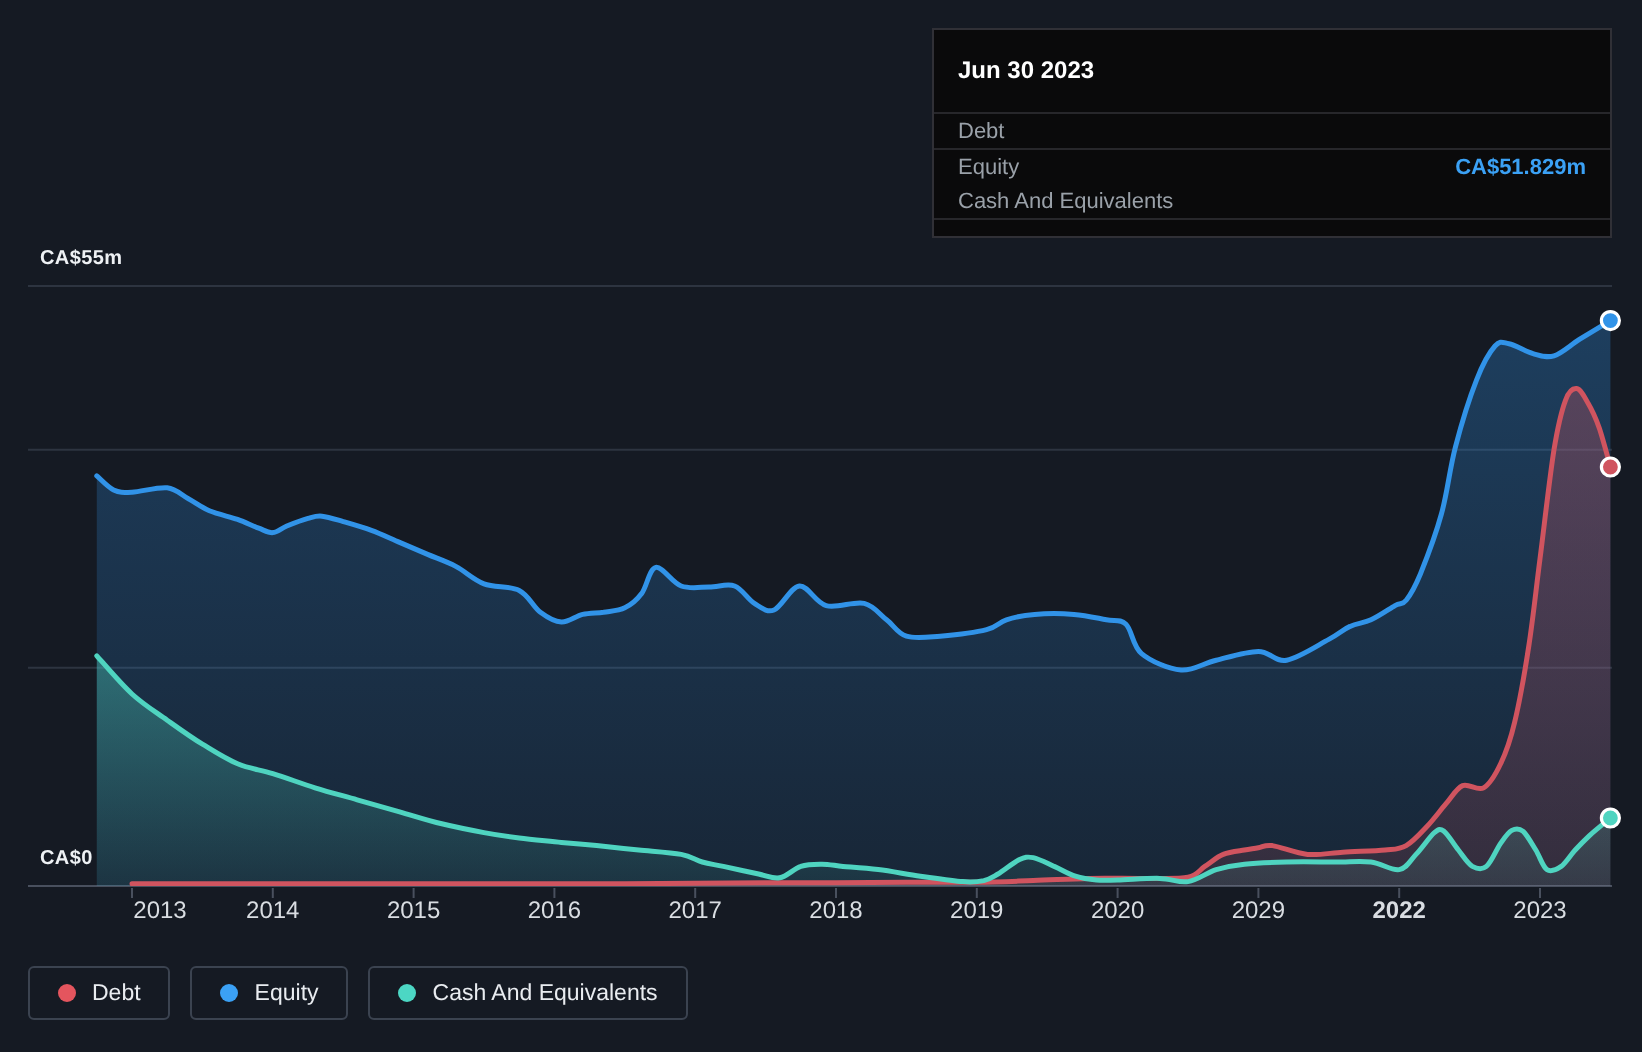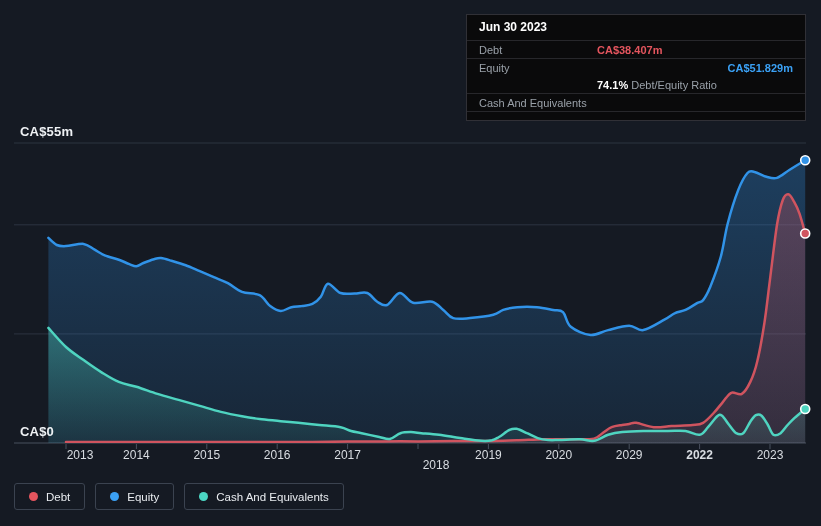--- a/index.html
+++ b/index.html
@@ -1,26 +1,26 @@
 <!DOCTYPE html>
 <html style="--c-debt: #e4555e; --c-equity: #3ba1f5; --c-cash: #4cd7c4;"><head>
 <meta charset="utf-8">
 <style>
   html,body{margin:0;padding:0;background:#151a23;width:821px;height:526px;overflow:hidden;
     font-family:"Liberation Sans",sans-serif;}
   .stage{position:relative;width:821px;height:526px;background:#151a23;}
   #chart-svg{position:absolute;left:0;top:0;}
-  .ylab{position:absolute;left:20px;color:#eef1f4;font-size:13px;font-weight:bold;letter-spacing:.2px;}
+  .ylab{position:absolute;left:20px;color:#eef1f4;font-size:10px;font-weight:bold;letter-spacing:.2px;}
   .ylab.top{top:124px;}
   .ylab.zero{top:424px;}
   .xlab{position:absolute;top:448px;transform:translateX(-50%);color:#d9dde2;font-size:12px;font-weight:500;}
   
   .tooltip{position:absolute;left:466px;top:14px;width:340px;box-sizing:border-box;
     background:#0a0a0b;border:1px solid #303036;}
-  .tt-title{line-height:25px;padding:0 12px;color:#ffffff;font-size:12px;font-weight:bold;
+  .tt-title{line-height:25px;padding:8px 12px;color:#ffffff;font-size:12px;font-weight:bold;
     border-bottom:1px solid #27272b;}
   .tt-row{display:grid;grid-template-columns:118px 1fr;align-items:center;height:17px;padding:0 12px;}
   .tt-row.sep{border-bottom:1px solid #27272b;}
   .tt-label{color:#9aa1a9;font-size:11px;}
   .tt-value{font-size:11px;font-weight:bold;}
   .tt-value.debt{color:var(--c-debt);}
   .tt-value.equity{color:var(--c-equity);text-align:right;}
   .tt-value.cash{color:var(--c-cash);}
   .tt-ratio b{color:#ffffff;font-weight:bold;font-size:11px;}
   .tt-ratio .muted{color:#9aa1a9;font-weight:normal;font-size:11px;}
@@ -87,41 +87,36 @@
     </svg>
 
   <div class="ylab top">CA$55m</div>
   <div class="ylab zero">CA$0</div>
   <div id="xlabels">
       <div class="xlab" style="left: 80px;">2013</div>
       <div class="xlab" style="left: 136.4px;">2014</div>
       <div class="xlab" style="left: 206.8px;">2015</div>
       <div class="xlab" style="left: 277.2px;">2016</div>
       <div class="xlab" style="left: 347.6px; text-align: center;">2017</div>
-      <div class="xlab" style="left: 436px; margin-top: 10px;">2018</div>
+      <div class="xlab" style="left: 418px;">2018</div>
       <div class="xlab" style="left: 488.4px;">2019</div>
       <div class="xlab" style="left: 558.8px;">2020</div>
       <div class="xlab" style="left: 629.2px;">2029</div>
       <div class="xlab" style="left: 699.6px; font-weight: bold;">2022</div>
       <div class="xlab" style="left: 770px;">2023</div>
     </div>
 
   <div class="tooltip">
     <div class="tt-title">Jun 30 2023</div>
     <div class="tt-row sep">
       <span class="tt-label">Debt</span>
-      <span class="tt-value debt">CA$38.407m</span>
     </div>
     <div class="tt-row">
       <span class="tt-label">Equity</span>
       <span class="tt-value equity">CA$51.829m</span>
-    </div>
-    <div class="tt-row sep">
-      <span class="tt-label"></span>
-      <span class="tt-value tt-ratio"><b>74.1%</b> <span class="muted">Debt/Equity Ratio</span></span>
     </div>
     <div class="tt-row sep">
       <span class="tt-label">Cash And Equivalents</span>
     </div>
   </div>
 
   <div class="legend">
     <button class="legend-btn">
       <span class="dot debt"></span>
       <span>Debt</span>

